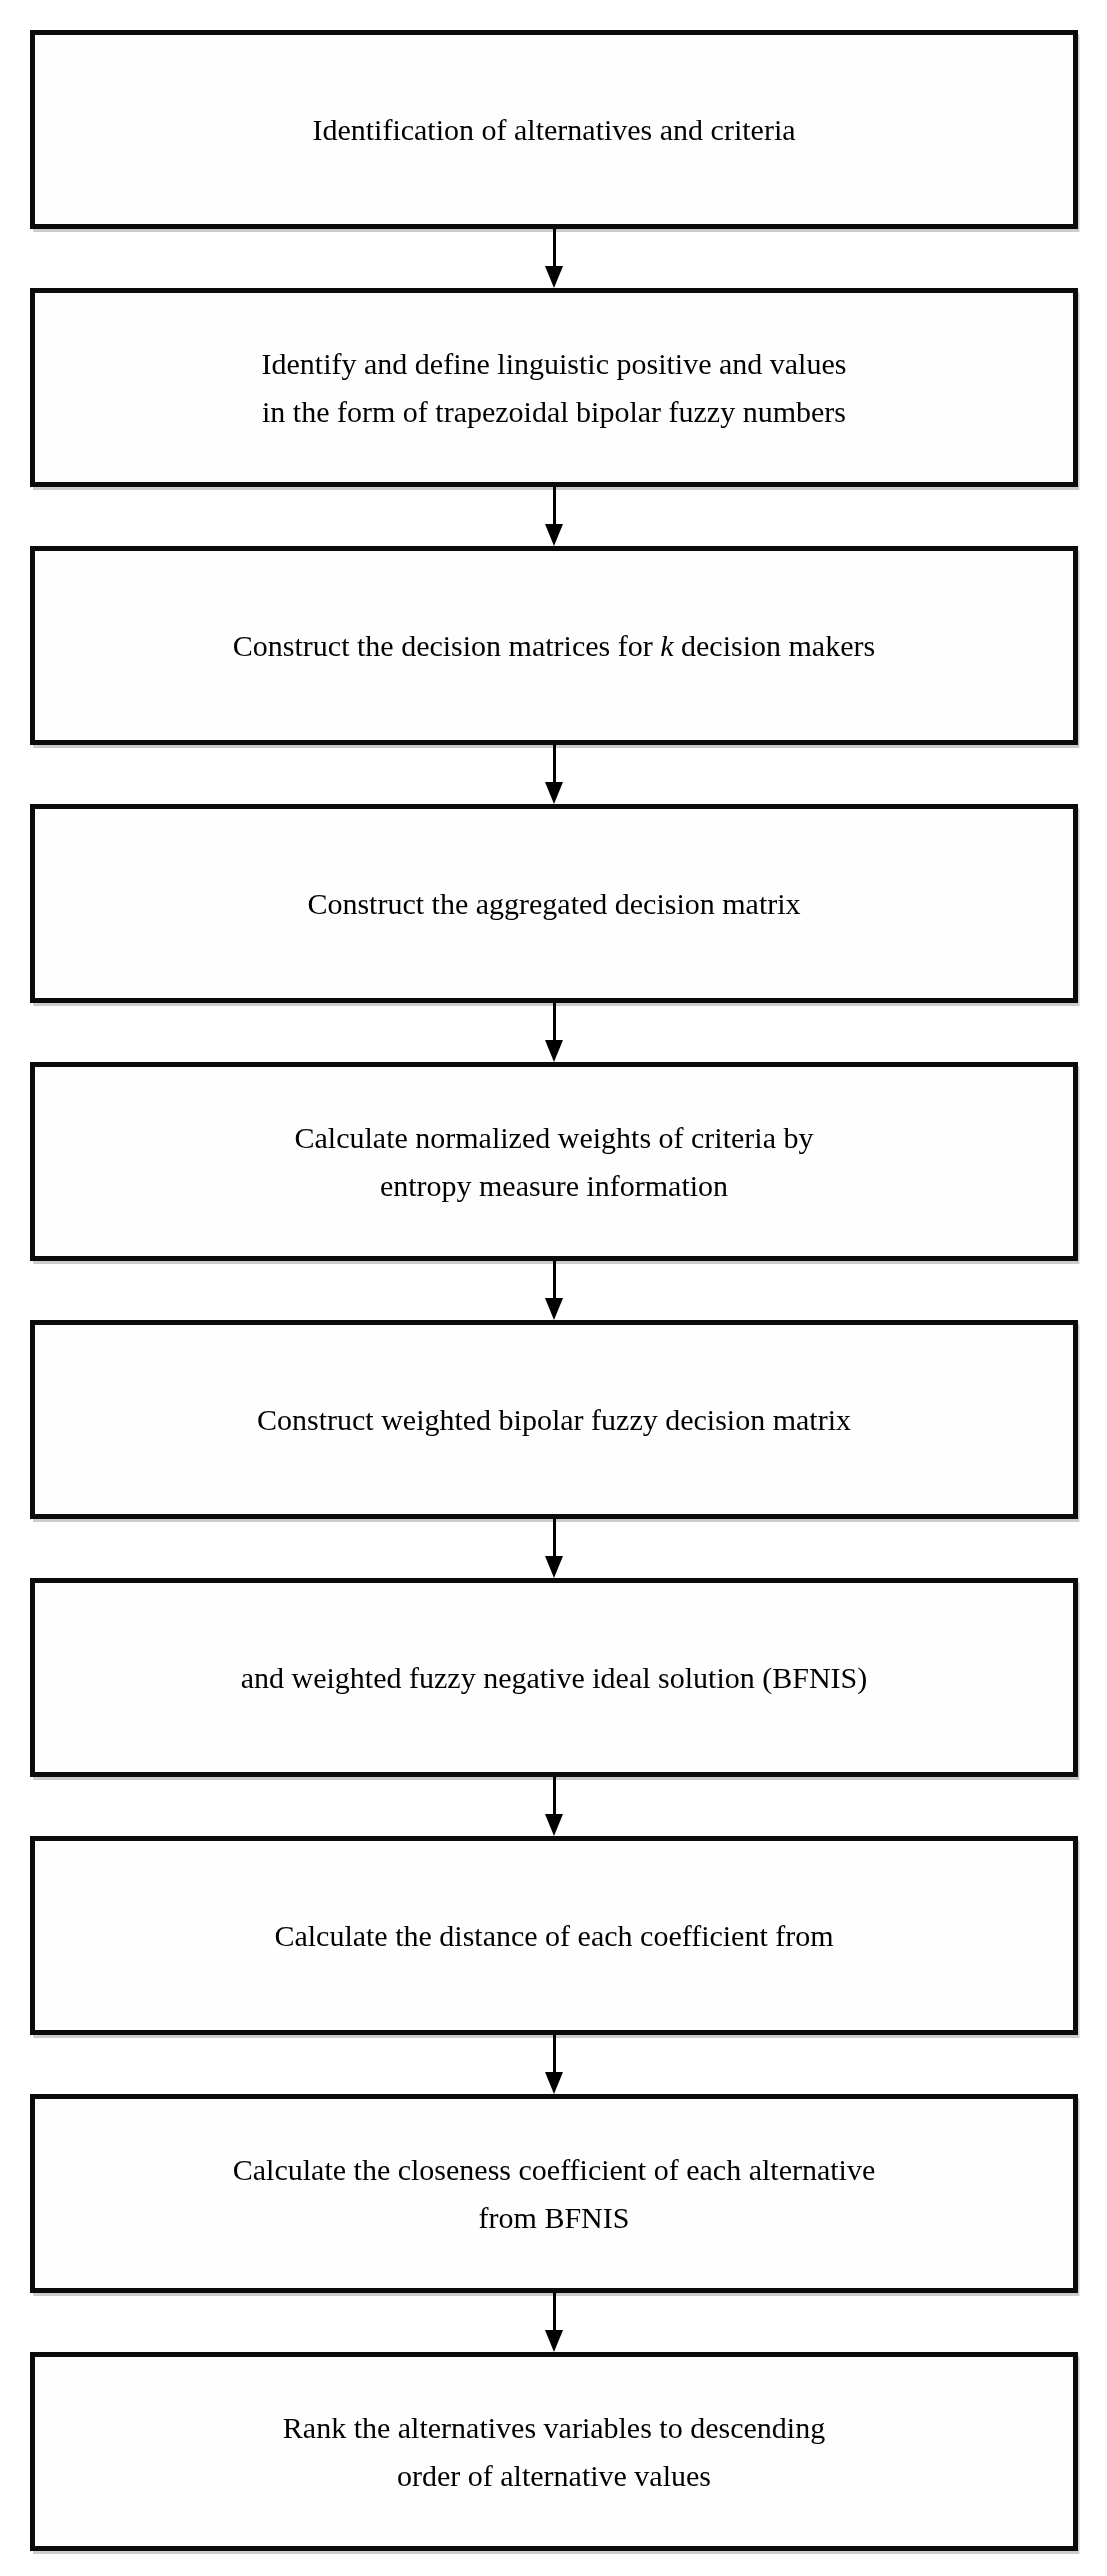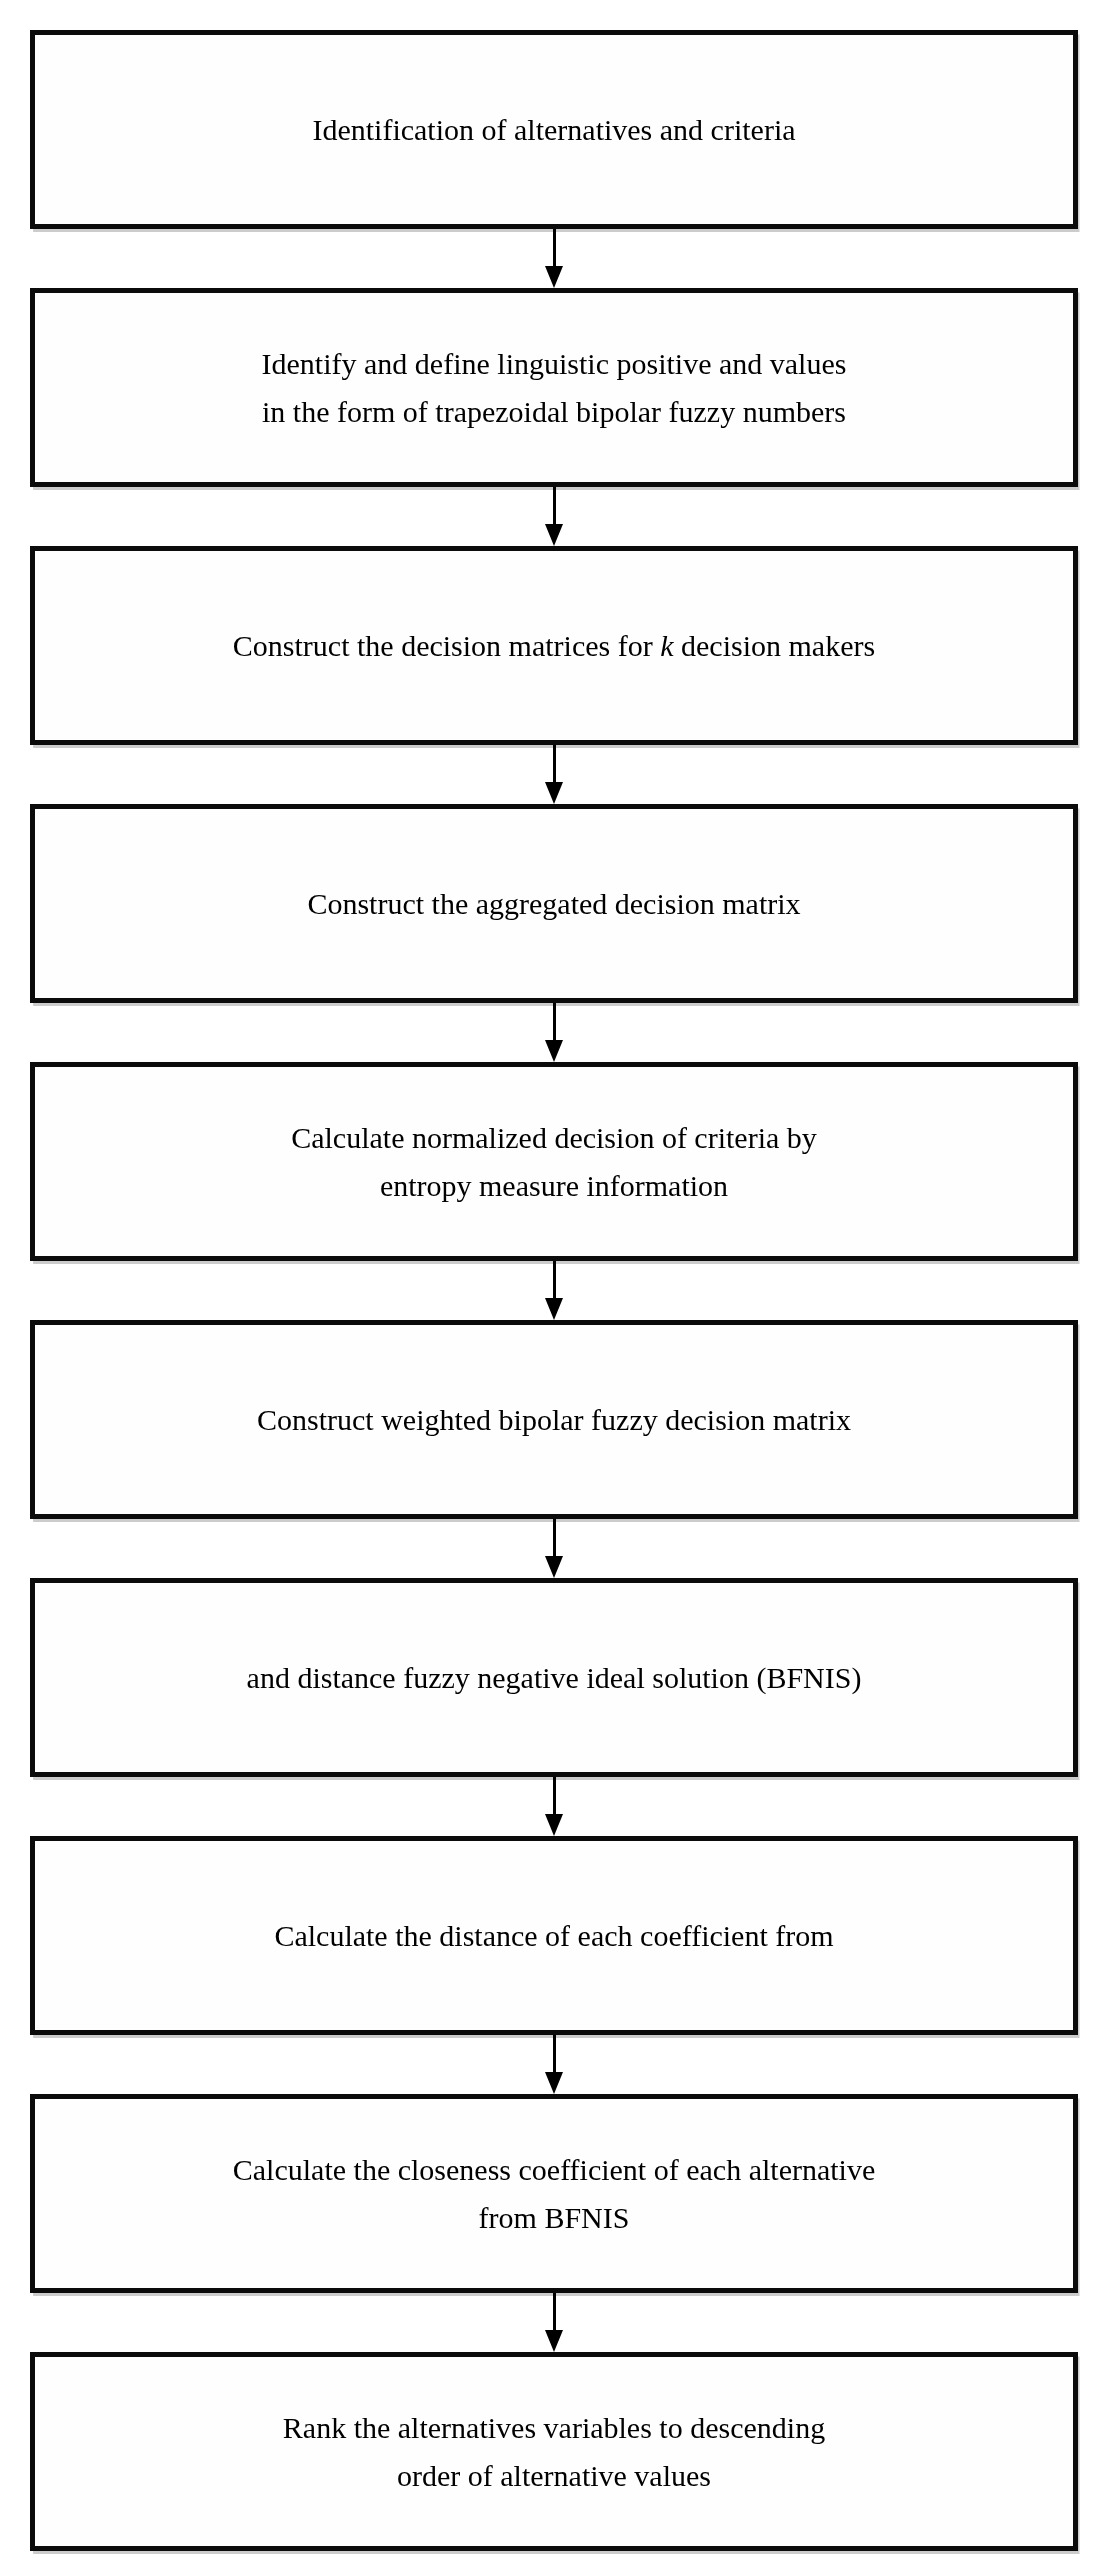--- a/index.html
+++ b/index.html
@@ -106,40 +106,40 @@
   <div class="box">
     <div class="line">Construct the aggregated decision matrix</div>
   </div>
 
   <div class="arrow">
     <div class="stem"></div>
     <div class="head"></div>
   </div>
 
   <div class="box">
-    <div class="line">Calculate normalized decision of criteria by</div>
+    <div class="line">Calculate normalized weights of criteria by</div>
     <div class="line">entropy measure information</div>
   </div>
 
   <div class="arrow">
     <div class="stem"></div>
     <div class="head"></div>
   </div>
 
   <div class="box">
     <div class="line">Construct weighted bipolar fuzzy decision matrix</div>
   </div>
 
   <div class="arrow">
     <div class="stem"></div>
     <div class="head"></div>
   </div>
 
   <div class="box">
-    <div class="line">and distance fuzzy negative ideal solution (BFNIS)</div>
+    <div class="line">and weighted fuzzy negative ideal solution (BFNIS)</div>
   </div>
 
   <div class="arrow">
     <div class="stem"></div>
     <div class="head"></div>
   </div>
 
   <div class="box">
     <div class="line">Calculate the distance of each coefficient from</div>
   </div>

